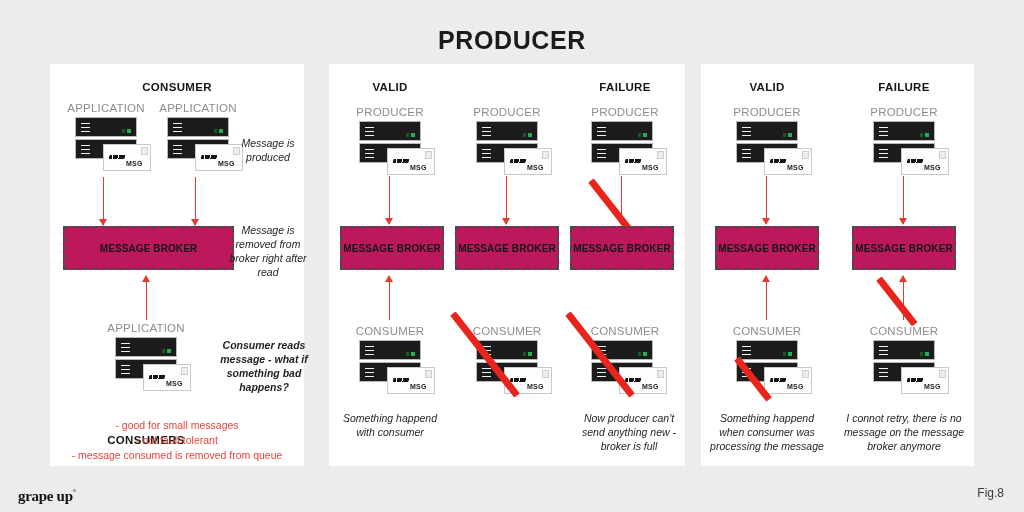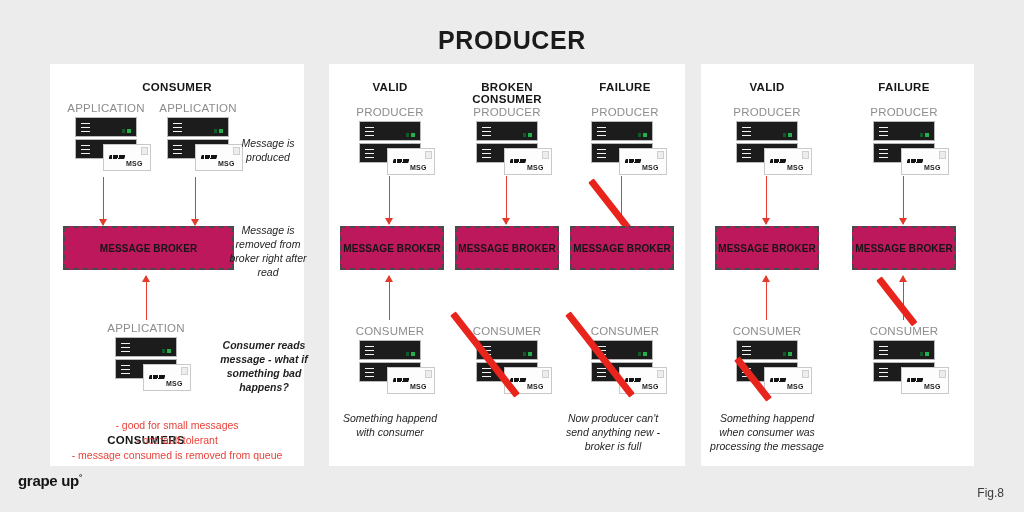--- a/index.html
+++ b/index.html
@@ -116,22 +116,22 @@
     position: absolute; font-style: italic; font-size: 10.5px;
     line-height: 1.32; color: #1f1f1f; text-align: center;
   }
   .bullets {
     position: absolute; font-size: 10.5px; line-height: 1.42;
     color: #e8423a; text-align: center;
   }
 
   
   .logo {
-    position: absolute; left: 18px; top: 472px;
-    font-size: 15px; font-weight: 700; color: #141414; letter-spacing: -.3px;
+    position: absolute; left: 18px; top: 488px;
+    font-size: 15px; font-weight: 700; color: #141414; letter-spacing: -.3px; font-family: Liberation Serif, serif;
   }
   .logo sup { font-size: 8px; vertical-align: super; }
   .fig {
     position: absolute; right: 20px; top: 486px;
     font-size: 12px; color: #3a3a3a;
   }
 </style>
 </head>
 <body>
 
@@ -299,21 +299,20 @@
           </div>
         </div>
     </div>
     <div class="msg" style="left:58px;top:303px;">
       <div class="fold"></div>
         <div class="mark"></div>
       <div class="txt">MSG</div>
     </div>
     <div class="note" style="left:6px;top:348px;width:110px;">Something happend<br>with consumer</div>
 
-    <div class="col-title abs" style="left:122px;top:17px;width:112px;">BROKEN CONSUMER</div>
     <div class="node-label abs" style="left:122px;top:42px;width:112px;">PRODUCER</div>
     <div class="server" style="left:147px;top:57px;">
       <div class="unit top">
           <div class="bars">
             <i></i>
             <i></i>
             <i></i>
           </div>
           <div class="led"></div>
           <div class="led2"></div>
@@ -411,21 +410,21 @@
             <i></i>
           </div>
         </div>
     </div>
     <div class="msg" style="left:290px;top:303px;">
       <div class="fold"></div>
         <div class="mark"></div>
       <div class="txt">MSG</div>
     </div>
     <div class="strike" style="left:239px;top:246px;width:104px;transform:rotate(52deg);"></div>
-    <div class="note" style="left:224px;top:348px;width:120px;">Now producer can't<br>send anything new -<br>broker is full</div>
+    <div class="note" style="left:240px;top:348px;width:120px;">Now producer can't<br>send anything new -<br>broker is full</div>
   </div>
 
   <div class="panel" id="panel-3">
 
     <div class="col-title abs" style="left:4px;top:17px;width:124px;">VALID</div>
     <div class="node-label abs" style="left:4px;top:42px;width:124px;">PRODUCER</div>
     <div class="server" style="left:35px;top:57px;">
       <div class="unit top">
           <div class="bars">
             <i></i>
@@ -536,18 +535,19 @@
             <i></i>
             <i></i>
           </div>
         </div>
     </div>
     <div class="msg" style="left:200px;top:303px;">
       <div class="fold"></div>
         <div class="mark"></div>
       <div class="txt">MSG</div>
     </div>
+    <div class="note" style="left:135px;top:348px;width:136px;">I connot retry, there is no<br>message on the message<br>broker anymore</div>
   </div>
 
   <div class="logo"><span>grape up</span><sup>°</sup></div>
   <div class="fig">Fig.8</div>
 
 </div>
 
 </body></html>

